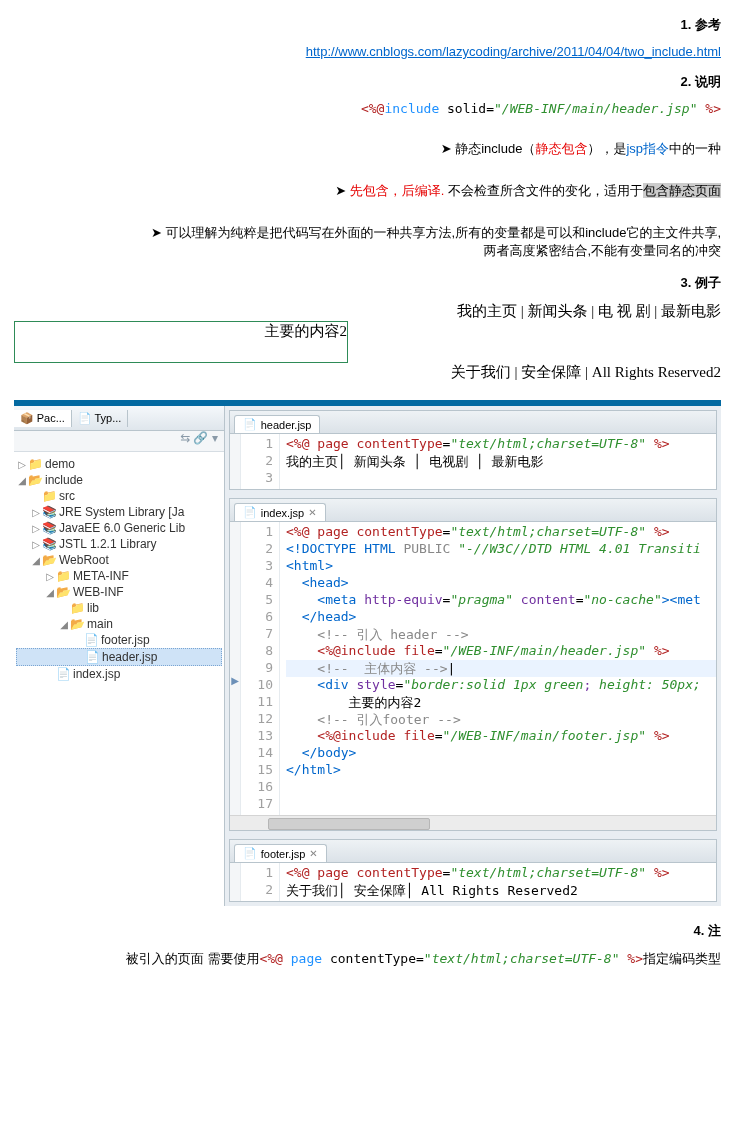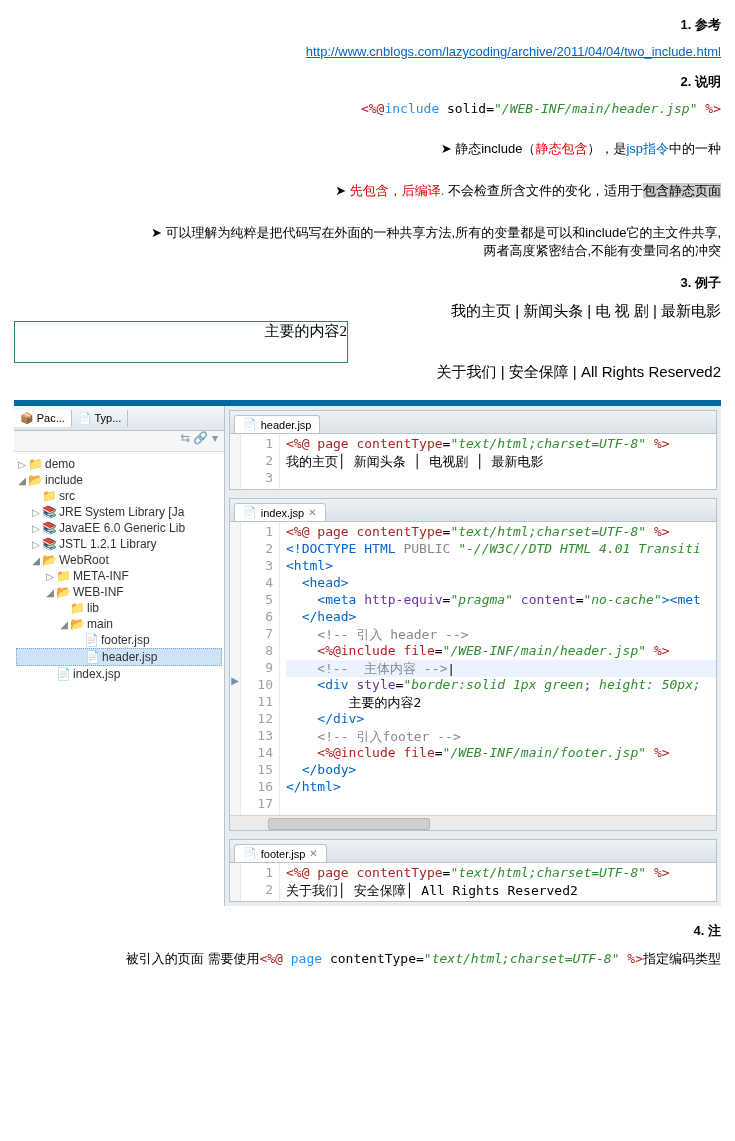--- a/index.html
+++ b/index.html
@@ -14,21 +14,21 @@
   .tk-str { color:#2f8f2f; font-style:italic; }
   .tk-gray{ color:#888; }
   .tk-blue{ color:#0066cc; }
   .tk-purp{ color:#7030a0; }
   .bullet { margin:24px 0 6px 0; }
   .bullet::before { content:"\27A4  "; }
   .redtxt { color:#e60000; }
   .bluetxt{ color:#0066cc; }
   .hl { background:#cccccc; }
   .demo-box { margin:6px 0 18px 0; }
-  .demo-row { font-family:Liberation Sans, sans-serif; font-size:15px; }
+  .demo-row { font-family:Liberation Serif, serif; font-size:15px; }
   .demo-mid { border:1px solid #2e8b57; height:40px; width:330px; font-family:SimSun,serif; font-size:15px; padding-left:2px; }
   
   .ide { border-top:6px solid #0369a1; display:flex; font-family:Tahoma,Arial,sans-serif; font-size:12px; background:#e8edf2; }
   .leftpane { width:210px; background:#fff; border-right:1px solid #b8c4cc; display:flex; flex-direction:column; }
   .leftheader { height:24px; background:linear-gradient(#f5f8fb,#dfe6ec); border-bottom:1px solid #b8c4cc; display:flex; align-items:center; font-size:11px; }
   .tabmini { padding:2px 6px; border-right:1px solid #b8c4cc; }
   .tabmini.active { background:#fff; }
   .lefttools { height:20px; background:#f4f6f8; border-bottom:1px solid #d6dde3; text-align:right; padding-right:6px; color:#8a9aa8; font-size:12px; }
   .tree { padding:4px 2px; font-size:12px; color:#333; }
   .treeitem { white-space:nowrap; padding:1px 0; display:flex; align-items:center; }
@@ -38,21 +38,21 @@
   .rightpane { flex:1; display:flex; flex-direction:column; background:#e8edf2; }
   .editor { background:#fff; border:1px solid #b8c4cc; margin:4px; }
   .edtabs { height:22px; background:linear-gradient(#eef2f5,#dbe2e8); border-bottom:1px solid #b8c4cc; display:flex; align-items:flex-end; }
   .edtab { background:#fff; border:1px solid #b8c4cc; border-bottom:none; padding:2px 8px; margin-left:4px; font-size:11px; display:flex; align-items:center; gap:4px; border-radius:3px 3px 0 0; }
   .edtab .x { color:#888; font-size:10px; }
   .codearea { display:flex; }
   .gutter { width:32px; background:#fff; border-right:1px solid #e6ebef; text-align:right; color:#a0a0a0; font-family:Consolas,monospace; font-size:13px; padding:2px 6px 2px 0; }
   .gutter div { height:17px; }
   .codelines { flex:1; font-family:Consolas,monospace; font-size:13px; padding:2px 0 2px 6px; overflow:hidden; white-space:nowrap; }
   .cl { height:17px; }
-  .cl.cursel { background:#eaf3ff;font-family:Liberation Mono, monospace; }
+  .cl.cursel { background:#eaf3ff; }
   .bandmark { width:10px; background:#f4f6f8; border-right:1px solid #e6ebef; }
   .bandmark div { height:17px; font-size:10px; color:#6c90b8; text-align:center; }
   .sbar { height:14px; background:#ececec; border-top:1px solid #d4d4d4; display:flex; }
   .sbar .thumb { width:160px; height:10px; margin:2px 0 0 38px; background:#cfcfcf; border:1px solid #b6b6b6; border-radius:2px; }
   .notesec { margin-top:16px; }
   .notetxt { margin-left:22px; font-size:13px; }
 </style>
 </head>
 <body>
 
@@ -259,21 +259,20 @@
               <div class="cl"><span class="tk-blue">&lt;!DOCTYPE</span> <span class="tk-blue">HTML</span> <span class="tk-gray">PUBLIC</span> <span class="tk-str">"-//W3C//DTD HTML 4.01 Transiti</span></div>
               <div class="cl"><span class="tk-blue">&lt;html&gt;</span></div>
               <div class="cl">&nbsp;&nbsp;<span class="tk-blue">&lt;head&gt;</span></div>
               <div class="cl">&nbsp;&nbsp;&nbsp;&nbsp;<span class="tk-blue">&lt;meta</span> <span class="tk-purp">http-equiv</span>=<span class="tk-str">"pragma"</span> <span class="tk-purp">content</span>=<span class="tk-str">"no-cache"</span><span class="tk-blue">&gt;&lt;met</span></div>
               <div class="cl">&nbsp;&nbsp;<span class="tk-blue">&lt;/head&gt;</span></div>
               <div class="cl">&nbsp;&nbsp;&nbsp;&nbsp;<span class="tk-gray">&lt;!-- 引入 header  --&gt;</span></div>
               <div class="cl">&nbsp;&nbsp;&nbsp;&nbsp;<span class="tk-dir">&lt;%@include</span> <span class="tk-dir">file</span>=<span class="tk-str">"/WEB-INF/main/header.jsp"</span> <span class="tk-dir">%&gt;</span></div>
               <div class="cl cursel">&nbsp;&nbsp;&nbsp;&nbsp;<span class="tk-gray">&lt;!-- &nbsp;主体内容 --&gt;</span>|</div>
               <div class="cl">&nbsp;&nbsp;&nbsp;&nbsp;<span class="tk-blue">&lt;div</span> <span class="tk-purp">style</span>=<span class="tk-str">"border:solid 1px green</span><span class="tk-purp">;</span> <span class="tk-str">height: 50px;</span></div>
               <div class="cl">&nbsp;&nbsp;&nbsp;&nbsp;&nbsp;&nbsp;&nbsp;&nbsp;主要的内容2</div>
-              <div class="cl">&nbsp;&nbsp;&nbsp;&nbsp;<span class="tk-blue">&lt;/div&gt;</span></div>
               <div class="cl">&nbsp;&nbsp;&nbsp;&nbsp;<span class="tk-gray">&lt;!-- 引入footer --&gt;</span></div>
               <div class="cl">&nbsp;&nbsp;&nbsp;&nbsp;<span class="tk-dir">&lt;%@include</span> <span class="tk-dir">file</span>=<span class="tk-str">"/WEB-INF/main/footer.jsp"</span> <span class="tk-dir">%&gt;</span></div>
               <div class="cl">&nbsp;&nbsp;<span class="tk-blue">&lt;/body&gt;</span></div>
               <div class="cl"><span class="tk-blue">&lt;/html&gt;</span></div>
             </div>
         </div>
         <div class="sbar">
             <div class="thumb"></div>
           </div>
       </div>

